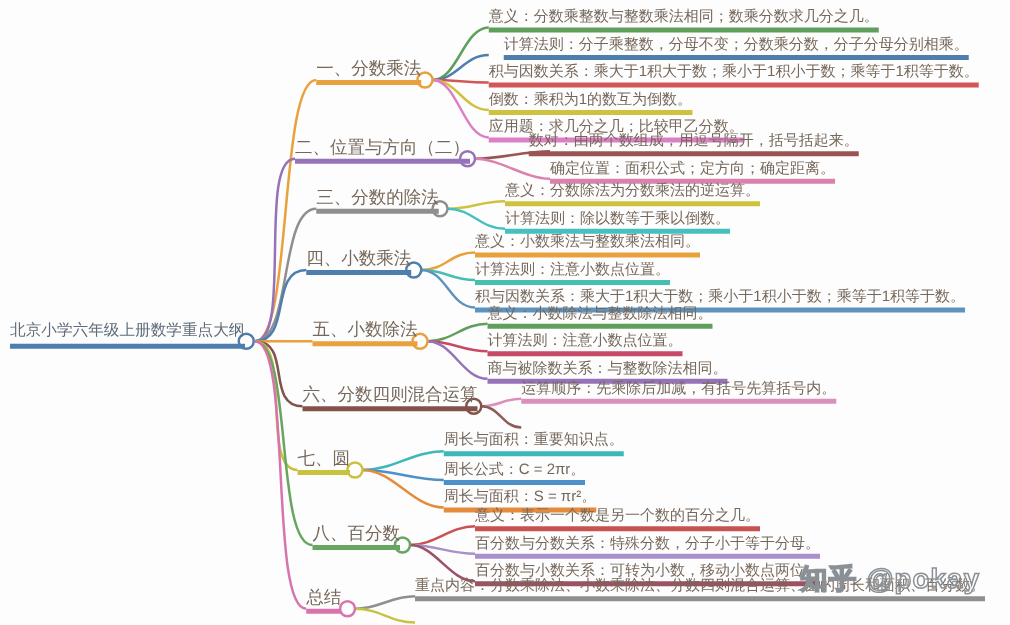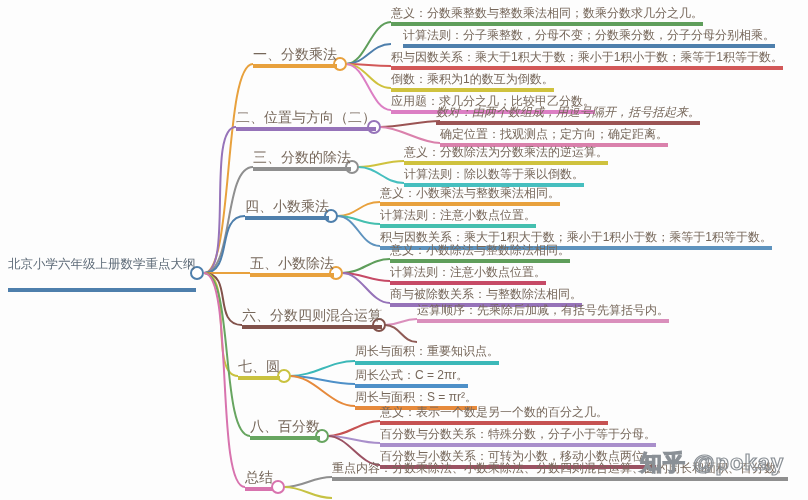--- a/index.html
+++ b/index.html
@@ -7,21 +7,21 @@
     position:relative;width:808px;height:500px;overflow:hidden;
     background:#fdfdfd;
     font-family:"Liberation Sans","DejaVu Sans",sans-serif;
   }
   #wires{position:absolute;left:0;top:0;}
   .node{
     position:absolute;white-space:nowrap;color:#76675a;
     border-bottom:4px solid #22c55e;cursor:default;
   }
   .root{
-    font-size:12.5px;line-height:14px;padding-bottom:17px;color:#5e6b78;
+    font-size:12.5px;line-height:14px;padding-bottom:4px;color:#5e6b78;
   }
   .branch{
     font-size:14px;line-height:15px;padding-bottom:2px;
   }
   .leaf{
     font-size:12px;line-height:14px;padding-bottom:2px;
   }
   .watermark{
     position:absolute;left:640px;top:448px;
     font-size:22px;font-weight:bold;letter-spacing:1px;
@@ -105,22 +105,22 @@
   <div class="node branch" style="left: 238px; top: 359px; border-bottom-color: rgb(201, 194, 63);">七、圆</div>
   <div class="node branch" style="left: 250px; top: 419px; border-bottom-color: rgb(103, 165, 96);">八、百分数</div>
   <div class="node branch" style="left: 245px; top: 470px; border-bottom-color: rgb(216, 115, 174);">总结</div>
 
   <div class="node leaf" style="left: 391px; top: 6px; border-bottom-color: rgb(95, 158, 91);">意义：分数乘整数与整数乘法相同；数乘分数求几分之几。</div>
   <div class="node leaf" style="left: 391px; top: 28px; border-bottom-color: rgb(78, 127, 172); margin-left: 12px;">计算法则：分子乘整数，分母不变；分数乘分数，分子分母分别相乘。</div>
   <div class="node leaf" style="left: 391px; top: 50px; border-bottom-color: rgb(210, 88, 88);">积与因数关系：乘大于1积大于数；乘小于1积小于数；乘等于1积等于数。</div>
   <div class="node leaf" style="left: 391px; top: 72px; border-bottom-color: rgb(207, 194, 62);">倒数：乘积为1的数互为倒数。</div>
   <div class="node leaf" style="left: 391px; top: 94px; border-bottom-color: rgb(220, 127, 196);">应用题：求几分之几；比较甲乙分数。</div>
 
-  <div class="node leaf" style="left: 436px; top: 105px; border-bottom-color: rgb(155, 84, 84); font-style: italic;">数对：由两个数组成，用逗号隔开，括号括起来。</div>
-  <div class="node leaf" style="left: 440px; top: 127px; border-bottom-color: rgb(218, 129, 172);">确定位置：找观测点；定方向；确定距离。</div>
+  <div class="node leaf" style="left: 423px; top: 105px; border-bottom-color: rgb(155, 84, 84);">数对：由两个数组成，用逗号隔开，括号括起来。</div>
+  <div class="node leaf" style="left: 440px; top: 127px; border-bottom-color: rgb(218, 129, 172);">确定位置：面积公式；定方向；确定距离。</div>
 
   <div class="node leaf" style="left: 404px; top: 145px; border-bottom-color: rgb(207, 194, 62);">意义：分数除法为分数乘法的逆运算。</div>
   <div class="node leaf" style="left: 404px; top: 167px; border-bottom-color: rgb(70, 191, 191);">计算法则：除以数等于乘以倒数。</div>
 
   <div class="node leaf" style="left: 380px; top: 186px; border-bottom-color: rgb(232, 161, 61);">意义：小数乘法与整数乘法相同。</div>
   <div class="node leaf" style="left: 380px; top: 208px; border-bottom-color: rgb(69, 191, 175);">计算法则：注意小数点位置。</div>
   <div class="node leaf" style="left: 380px; top: 230px; border-bottom-color: rgb(94, 147, 190);">积与因数关系：乘大于1积大于数；乘小于1积小于数；乘等于1积等于数。</div>
 
   <div class="node leaf" style="left: 390px; top: 243px; border-bottom-color: rgb(95, 158, 91);">意义：小数除法与整数除法相同。</div>
   <div class="node leaf" style="left: 390px; top: 265px; border-bottom-color: rgb(198, 74, 102);">计算法则：注意小数点位置。</div>

